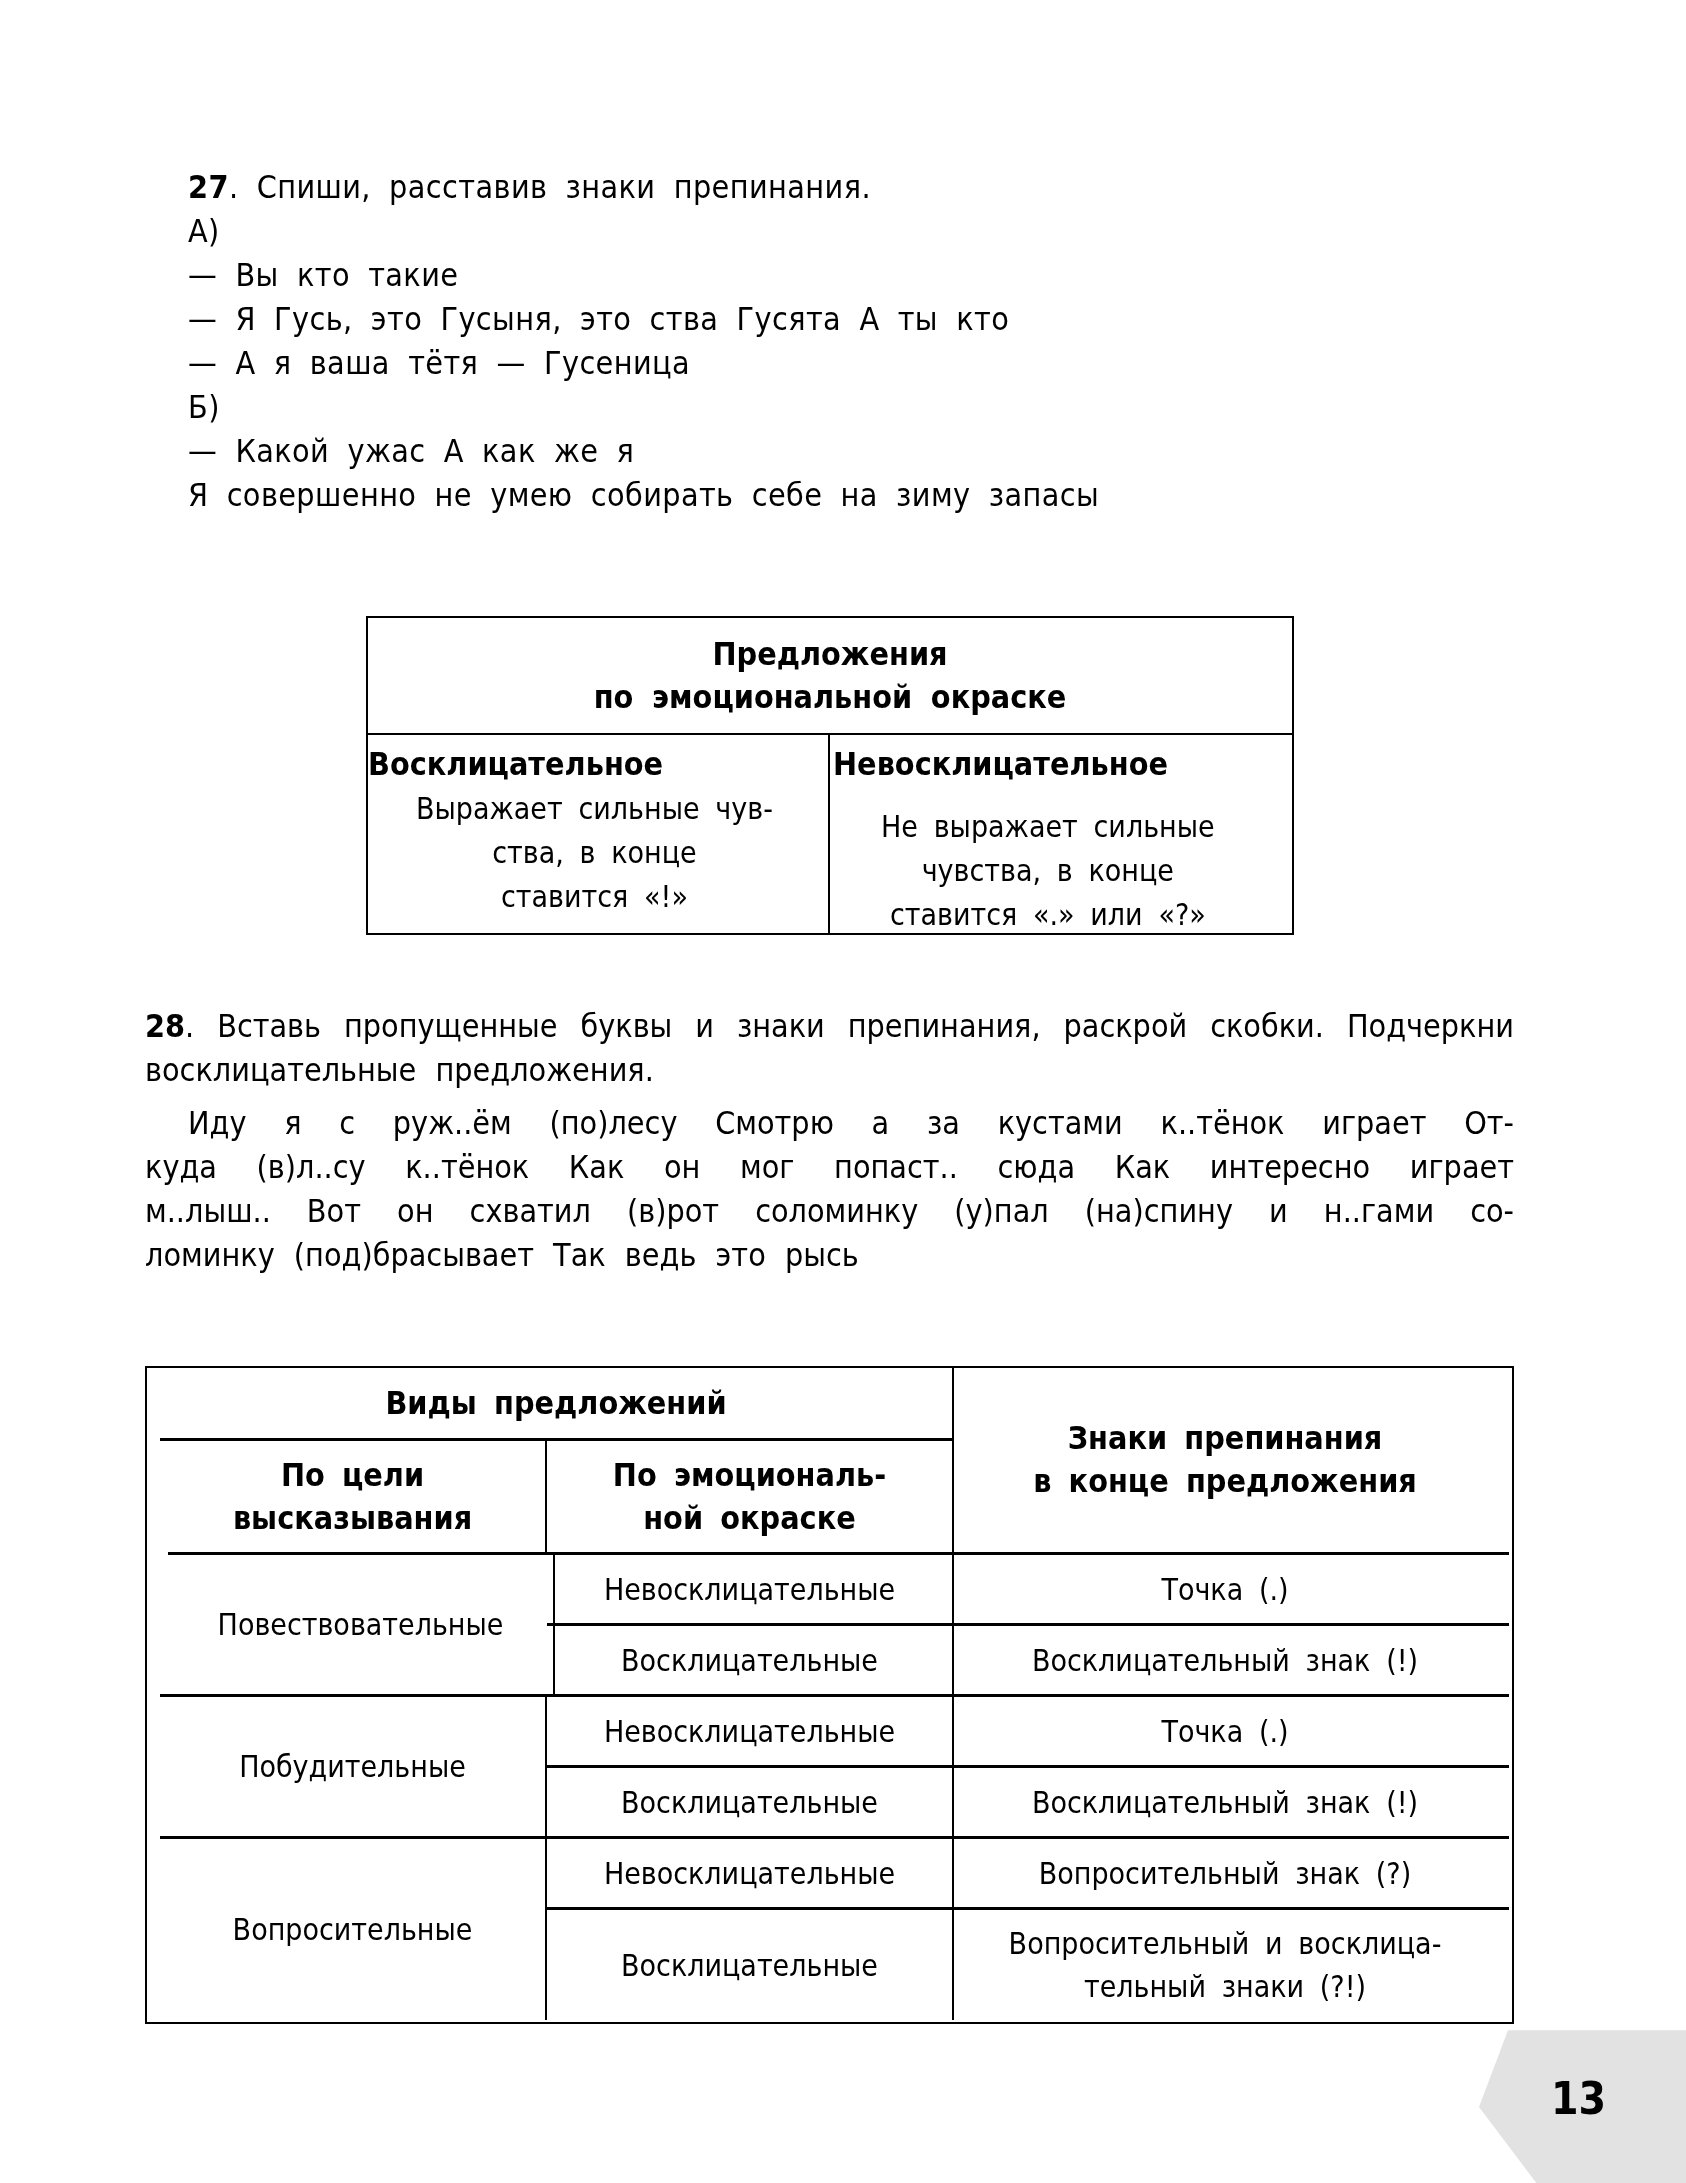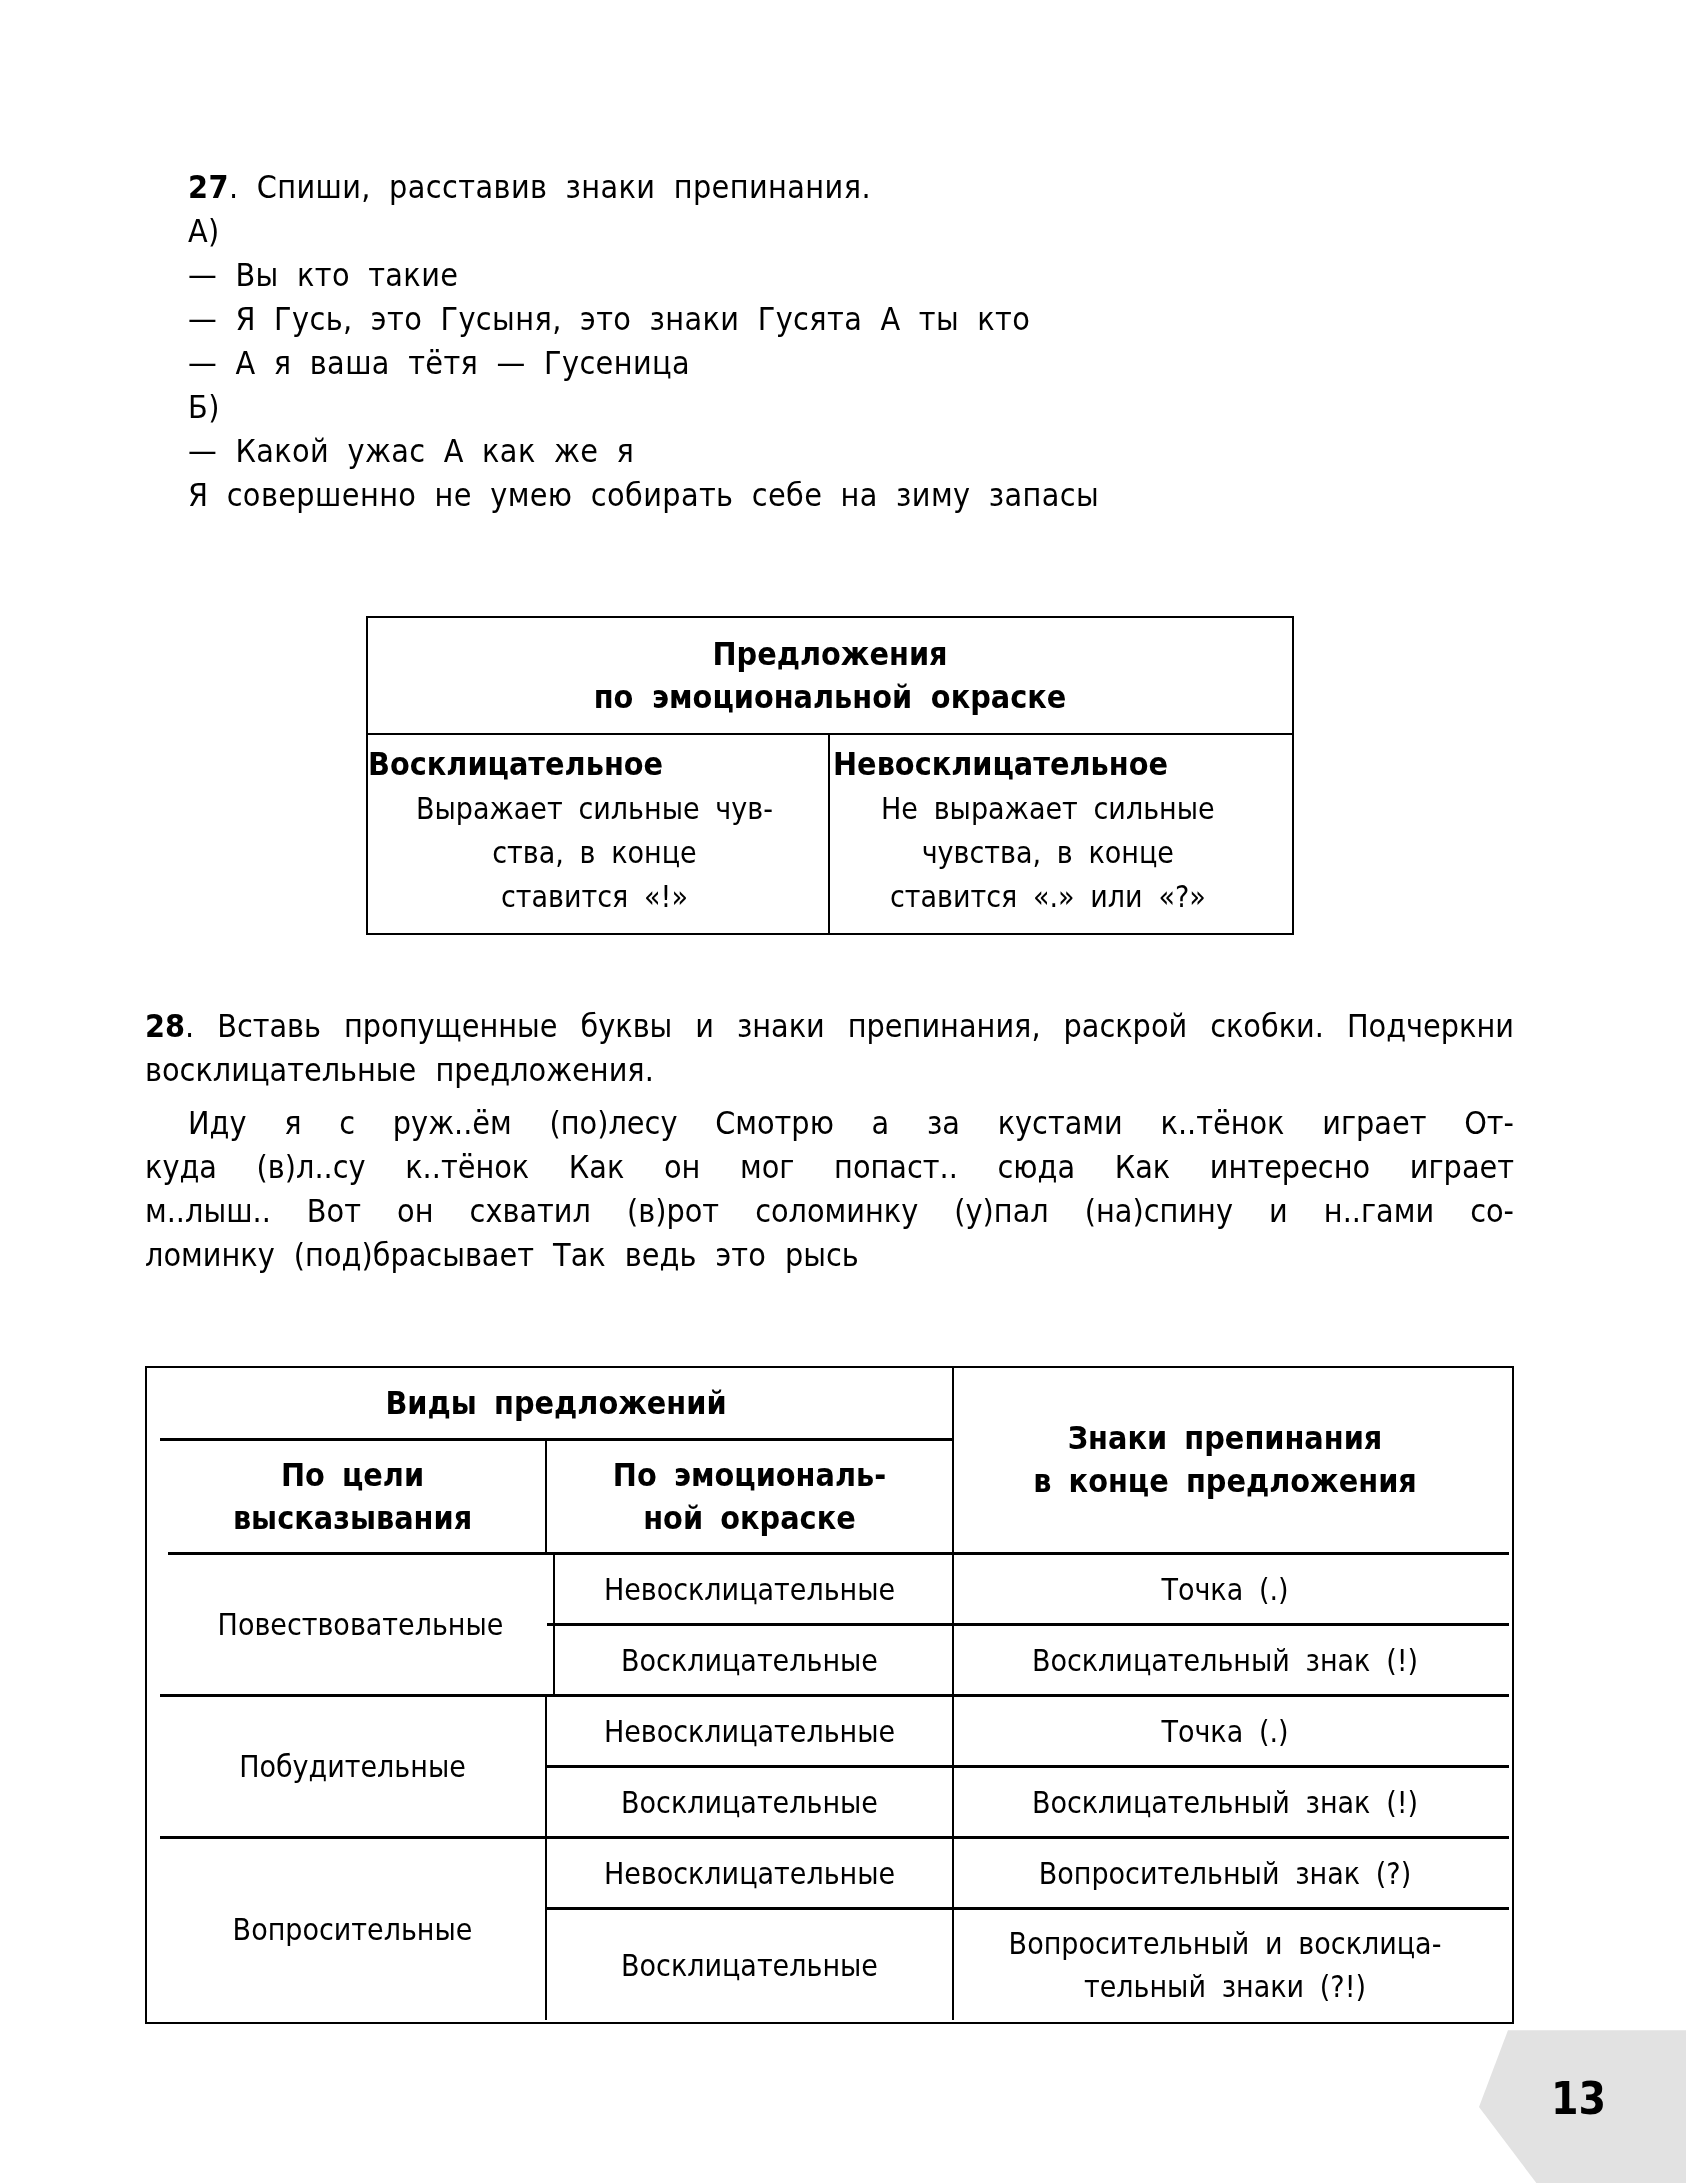--- a/index.html
+++ b/index.html
@@ -11,21 +11,21 @@
   
   #ex27 { left:188px; top:165px; }
   #ex27 .line { display:block; }
   
   #t1 { left:366px; top:616px; width:928px; height:319px; border:2.9px solid #000; box-sizing:border-box; }
   #t1 .head { position:absolute; left:0; top:0; width:100%; height:115px; border-bottom:2.9px solid #000;
               display:flex; flex-direction:column; align-items:center; justify-content:center; }
   #t1 .head span { font-size:32px; line-height:43px; font-weight:bold; word-spacing:8.7px; }
   #t1 .col { position:absolute; top:117px; bottom:0; display:flex; flex-direction:column; align-items:flex-start; padding-top:7.2px; box-sizing:border-box; }
   #t1 .col.left { left:0; width:462px; border-right:2.2px solid #000; }
-  #t1 .col.right { left:465px; right:3px; }
+  #t1 .col.right { left:465px; right:3px;gap:18px; }
   #t1 .col .ttl { font-size:32px; line-height:45px; font-weight:bold; }
   #t1 .col .desc { font-size:30px; line-height:44px; text-align:center; word-spacing:7.2px; white-space:pre-line;margin-left:48px; }
   
   #ex28 { left:145px; top:1004px; width:1369px; }
   #ex28 .p1 { font-size:32px; line-height:44px; text-align:justify; text-align-last:left; word-spacing:10px; }
   #ex28 .p2 { margin-top:8.7px; font-size:32px; line-height:44px; text-align:justify; word-spacing:10px; text-indent:43px; }
   #ex28 .line { display:block; text-align:justify; text-align-last:justify; }
   #ex28 .line.last { text-align-last:left; }
   #ex28 .line.first { padding-left:43px; }
   
@@ -39,21 +39,21 @@
   #pagetab { left:1479px; top:2030px; width:208px; height:154px; }
   #pagenum { position:absolute; left:1551px; top:2073px; font-size:44px; font-weight:bold; }
 </style>
 </head>
 <body>
 
 <div id="ex27" class="abs txt">
   <span class="line"><span class="bold">27</span><span>. Спиши, расставив знаки препинания.</span></span>
   <span class="line">А)</span>
   <span class="line">— Вы кто такие</span>
-  <span class="line">— Я Гусь, это Гусыня, это знаки Гусята А ты кто</span>
+  <span class="line">— Я Гусь, это Гусыня, это ства Гусята А ты кто</span>
   <span class="line">— А я ваша тётя — Гусеница</span>
   <span class="line">Б)</span>
   <span class="line">— Какой ужас А как же я</span>
   <span class="line">Я совершенно не умею собирать себе на зиму запасы</span>
 </div>
 
 <div id="t1" class="abs">
   <div class="head">
     <span>Предложения</span>
     <span>по эмоциональной окраске</span>

